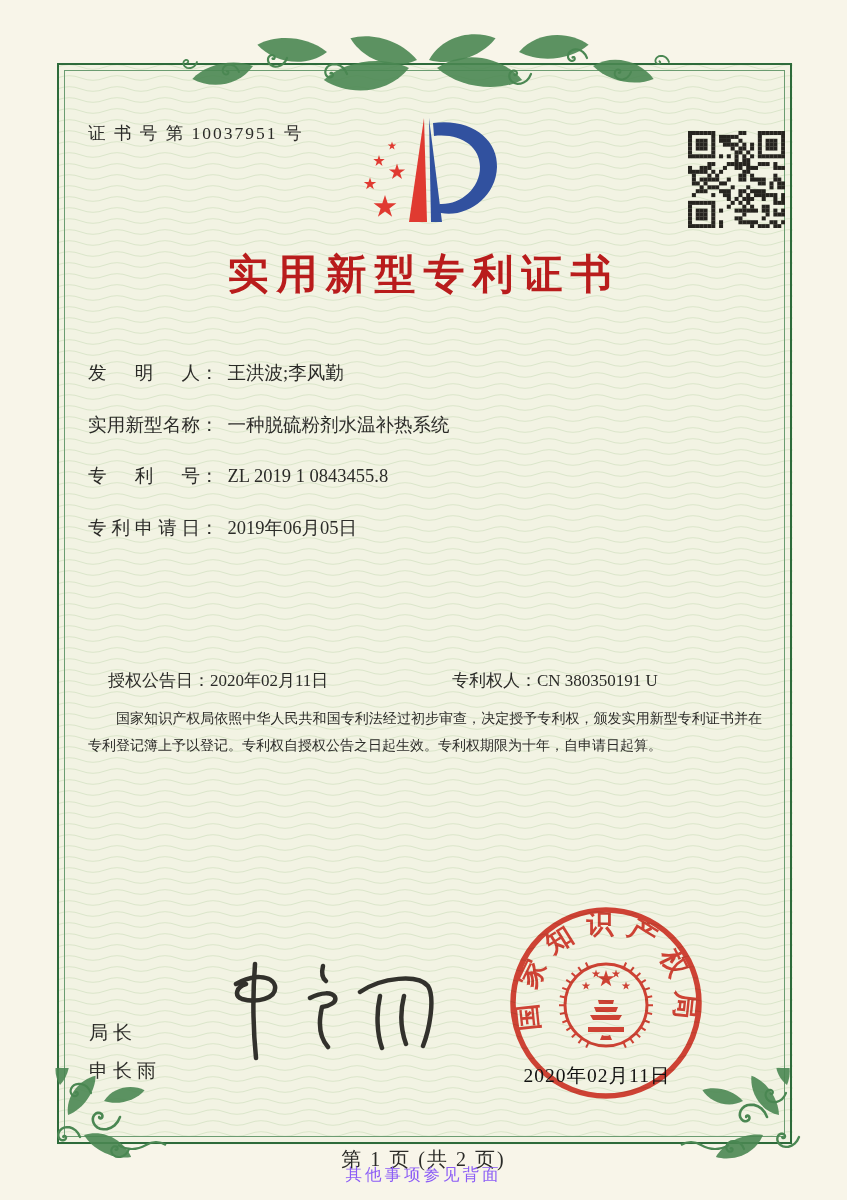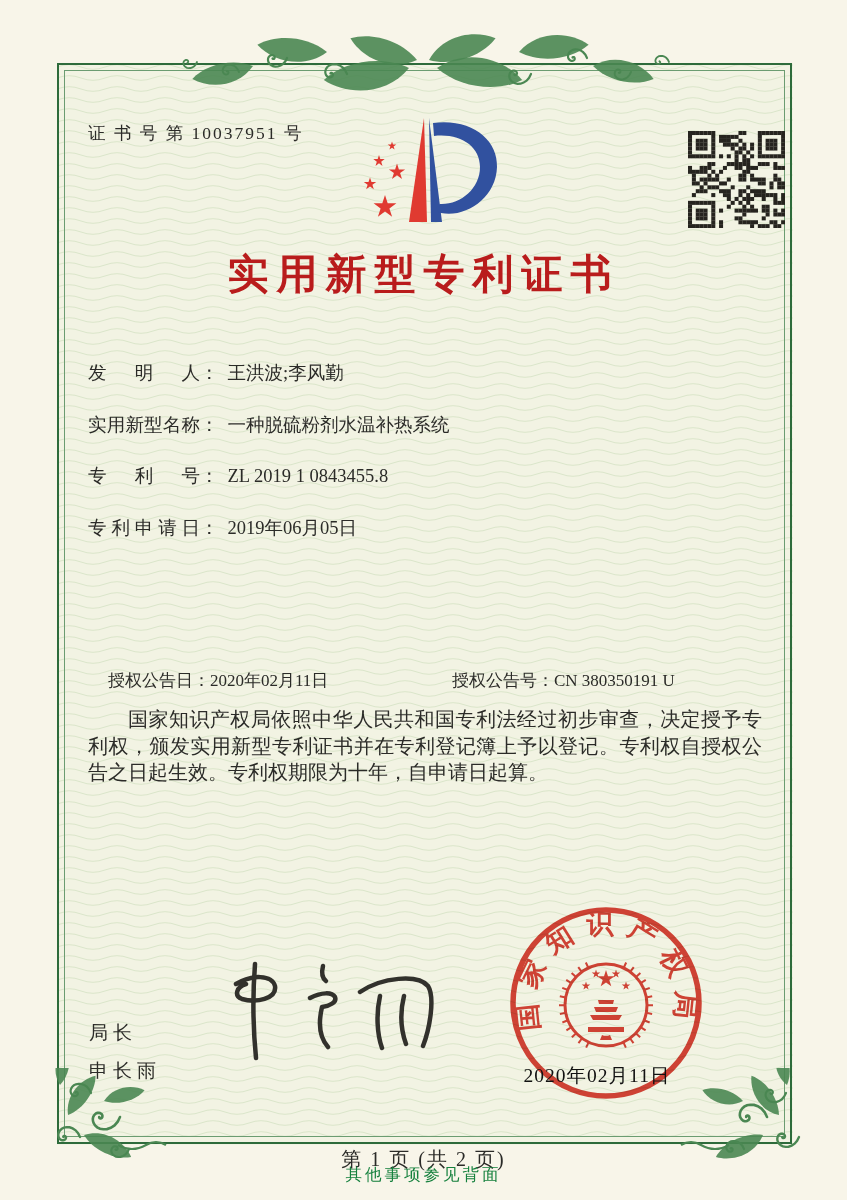--- a/index.html
+++ b/index.html
@@ -20,28 +20,28 @@
   .title{
     position:absolute;left:0;top:247px;width:100%;text-align:center;
     font-size:41px;font-weight:bold;letter-spacing:8px;color:#b91c1c;
   }
   .fields{position:absolute;left:88px;top:360px;width:672px;}
   .field-row{height:51.5px;font-size:18.5px;white-space:nowrap;}
   .flabel{display:inline-block;width:112px;text-align:justify;text-align-last:justify;vertical-align:top;}
   .fcolon{margin-right:9px;}
   .grant-row{position:absolute;left:88px;top:669px;width:672px;font-size:17px;white-space:nowrap;margin-left:20px;}
   .grant-no{position:absolute;left:344px;top:0;}
-  .body-text{position:absolute;left:88px;top:706px;width:674px;font-size:20px;line-height:26.5px;text-align:justify;}
+  .body-text{position:absolute;left:88px;top:706px;width:674px;font-size:14px;line-height:26.5px;text-align:justify;}
   .body-text p{margin:0;text-indent:2em;}
   .director{position:absolute;left:89px;top:1014px;font-size:19px;letter-spacing:5px;line-height:38px;}
   .signature{position:absolute;left:222px;top:950px;}
   .seal{position:absolute;left:506px;top:903px;mix-blend-mode:multiply;opacity:.93;}
   .seal-date{position:absolute;left:512px;top:1062px;width:170px;text-align:center;font-size:19.5px;letter-spacing:1px;color:#111;}
   .page-num{position:absolute;left:0;top:1114px;width:100%;text-align:center;font-size:20px;letter-spacing:2px;margin-top:32px;}
-  .back-note{position:absolute;left:0;top:1164px;width:100%;text-align:center;font-size:16.5px;letter-spacing:3px;color:#15803d;}
+  .back-note{position:absolute;left:0;top:1164px;width:100%;text-align:center;font-size:16.5px;letter-spacing:3px;color:#8b5cf6;}
 </style>
 </head>
 <body>
 
 <div class="page">
 
   <div class="guilloche">
     <svg id="waves" width="736" height="1082">
         <path d="M0,4 q 12,-4.6 24,0 q 12,4.6 24,0 q 12,-4.6 24,0 q 12,4.6 24,0 q 12,-4.6 24,0 q 12,4.6 24,0 q 12,-4.6 24,0 q 12,4.6 24,0 q 12,-4.6 24,0 q 12,4.6 24,0 q 12,-4.6 24,0 q 12,4.6 24,0 q 12,-4.6 24,0 q 12,4.6 24,0 q 12,-4.6 24,0 q 12,4.6 24,0 q 12,-4.6 24,0 q 12,4.6 24,0 q 12,-4.6 24,0 q 12,4.6 24,0 q 12,-4.6 24,0 q 12,4.6 24,0 q 12,-4.6 24,0 q 12,4.6 24,0 q 12,-4.6 24,0 q 12,4.6 24,0 q 12,-4.6 24,0 q 12,4.6 24,0 q 12,-4.6 24,0 q 12,4.6 24,0 q 12,-4.6 24,0 q 12,4.6 24,0" fill="none" stroke="#d6e3c6" stroke-width="1" opacity="0.85"></path>
         <path d="M0,15 q 12,-4.6 24,0 q 12,4.6 24,0 q 12,-4.6 24,0 q 12,4.6 24,0 q 12,-4.6 24,0 q 12,4.6 24,0 q 12,-4.6 24,0 q 12,4.6 24,0 q 12,-4.6 24,0 q 12,4.6 24,0 q 12,-4.6 24,0 q 12,4.6 24,0 q 12,-4.6 24,0 q 12,4.6 24,0 q 12,-4.6 24,0 q 12,4.6 24,0 q 12,-4.6 24,0 q 12,4.6 24,0 q 12,-4.6 24,0 q 12,4.6 24,0 q 12,-4.6 24,0 q 12,4.6 24,0 q 12,-4.6 24,0 q 12,4.6 24,0 q 12,-4.6 24,0 q 12,4.6 24,0 q 12,-4.6 24,0 q 12,4.6 24,0 q 12,-4.6 24,0 q 12,4.6 24,0 q 12,-4.6 24,0 q 12,4.6 24,0" fill="none" stroke="#d6e3c6" stroke-width="1" opacity="0.85"></path>
@@ -543,21 +543,21 @@
       <div class="field-row">
         <span class="flabel">专利申请日</span><span class="fcolon">：</span><span class="fvalue">2019年06月05日</span>
       </div>
 
 
     </div>
 
   <div class="grant-row">
     <span>授权公告日</span><span>：</span><span class="fvalue">2020年02月11日</span>
     <span class="grant-no">
-      <span>授权公告号</span><span>：</span><span class="fvalue">CN 380350191 U</span>
+      <span>专利权人</span><span>：</span><span class="fvalue">CN 380350191 U</span>
     </span>
   </div>
 
   <div class="body-text">
 
       <p>国家知识产权局依照中华人民共和国专利法经过初步审查，决定授予专利权，颁发实用新型专利证书并在专利登记簿上予以登记。专利权自授权公告之日起生效。专利权期限为十年，自申请日起算。</p>
 
     </div>
 
   <div class="director">

